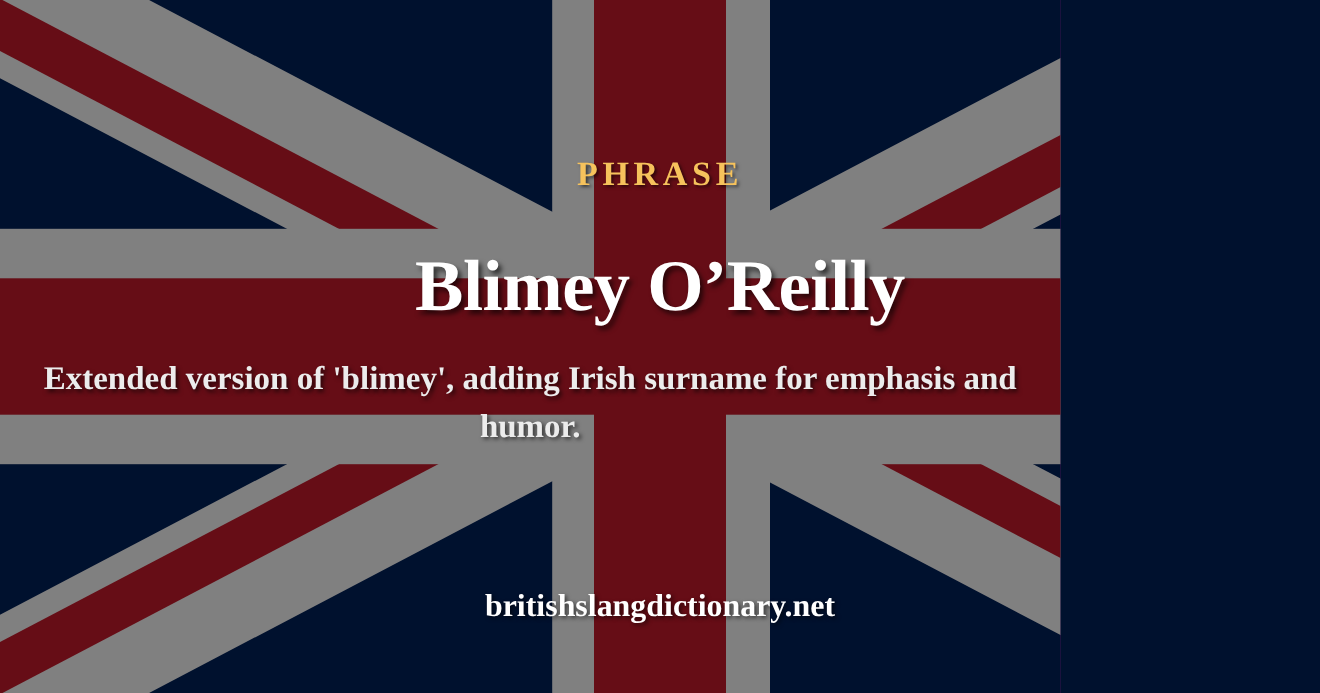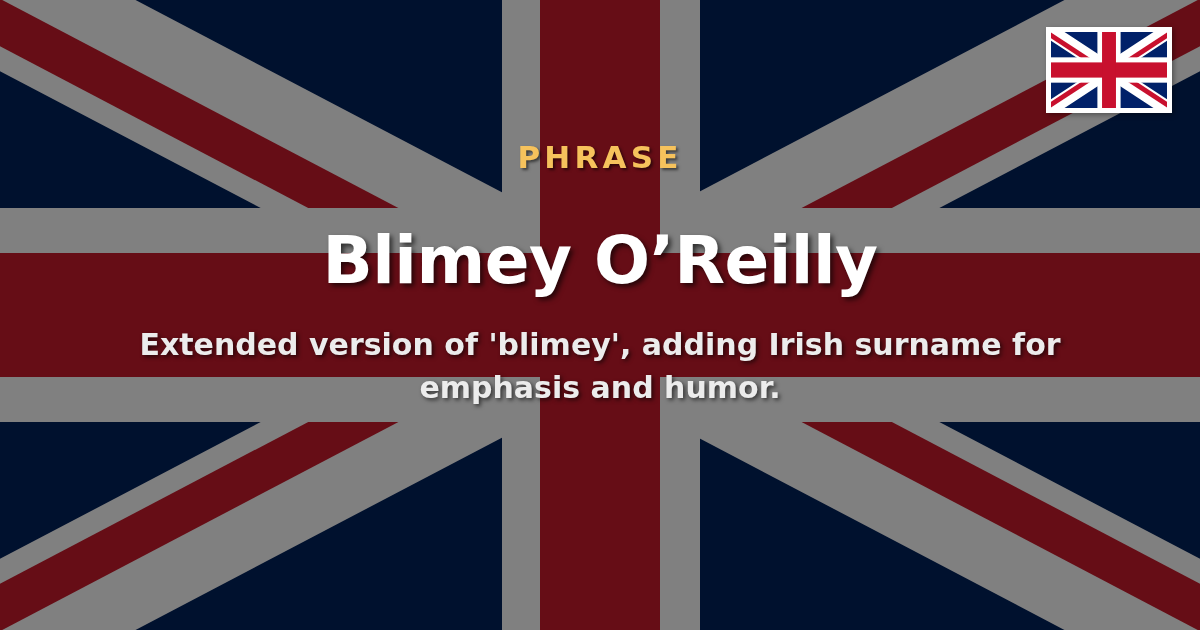--- a/index.html
+++ b/index.html
@@ -8,24 +8,25 @@
   html, body {
     width: 1200px;
     height: 630px;
     overflow: hidden;
     background: #00112e;
     font-family: "DejaVu Sans", "Liberation Sans", sans-serif;
   }
 
   #card {
     position: relative;
-    width: 1200px;
+    width: 964px;
     height: 630px;
     overflow: hidden;
     background: #701a75;
+    font-family: Liberation Serif, serif;
   }
 
   
   #flag-bg {
     position: absolute;
     inset: 0;
     width: 1200px;
     height: 630px;
     display: block;
   }
@@ -193,15 +194,16 @@
       <rect x="24" y="0" width="12" height="36" fill="#ffffff"></rect>
       <rect x="0" y="14.4" width="60" height="7.2" fill="#c8102e"></rect>
       <rect x="26.4" y="0" width="7.2" height="36" fill="#c8102e"></rect>
     </svg>
   </div>
 
   <div id="content">
     <div id="kicker">PHRASE</div>
     <h1 id="title">Blimey O’Reilly</h1>
     <p id="subtitle">Extended version of 'blimey', adding Irish surname for emphasis and humor.</p>
+    <div id="footer">britishslangdictionary.net</div>
   </div>
 
 </div>
 
 </body></html>

